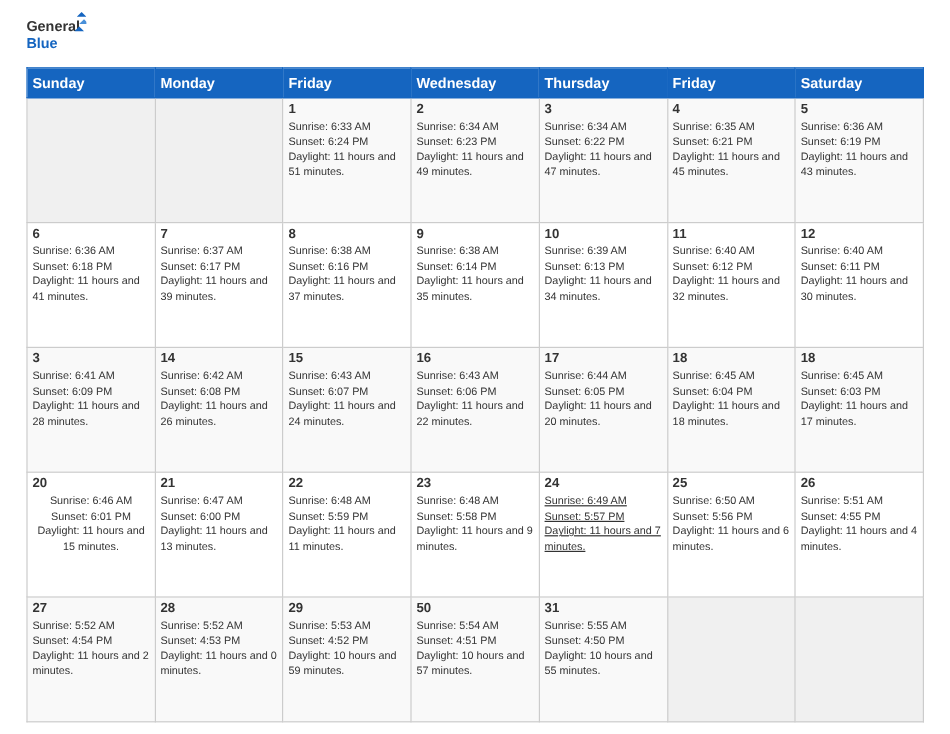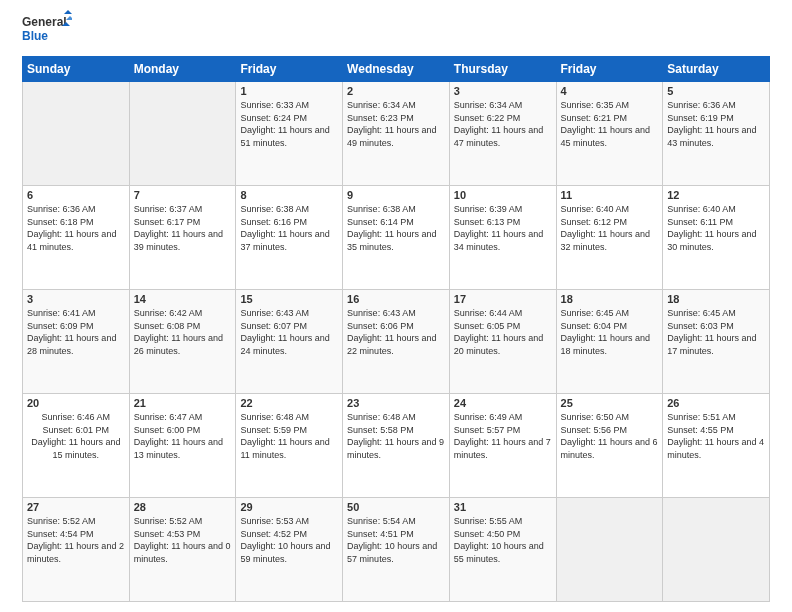--- a/index.html
+++ b/index.html
@@ -259,21 +259,21 @@
 Daylight: 11 hours and 11 minutes.</div>
           </td>
           <td>
             <span class="day-num">23</span>
             <div class="day-info" style="white-space: pre-line;">Sunrise: 6:48 AM
 Sunset: 5:58 PM
 Daylight: 11 hours and 9 minutes.</div>
           </td>
           <td>
             <span class="day-num">24</span>
-            <div class="day-info" style="white-space: pre-line;">Sunrise: 6:49 AM
+            <div class="day-info" style="white-space: pre-line; text-decoration: underline;">Sunrise: 6:49 AM
 Sunset: 5:57 PM
 Daylight: 11 hours and 7 minutes.</div>
           </td>
           <td>
             <span class="day-num">25</span>
             <div class="day-info" style="white-space: pre-line;">Sunrise: 6:50 AM
 Sunset: 5:56 PM
 Daylight: 11 hours and 6 minutes.</div>
           </td>
           <td>

